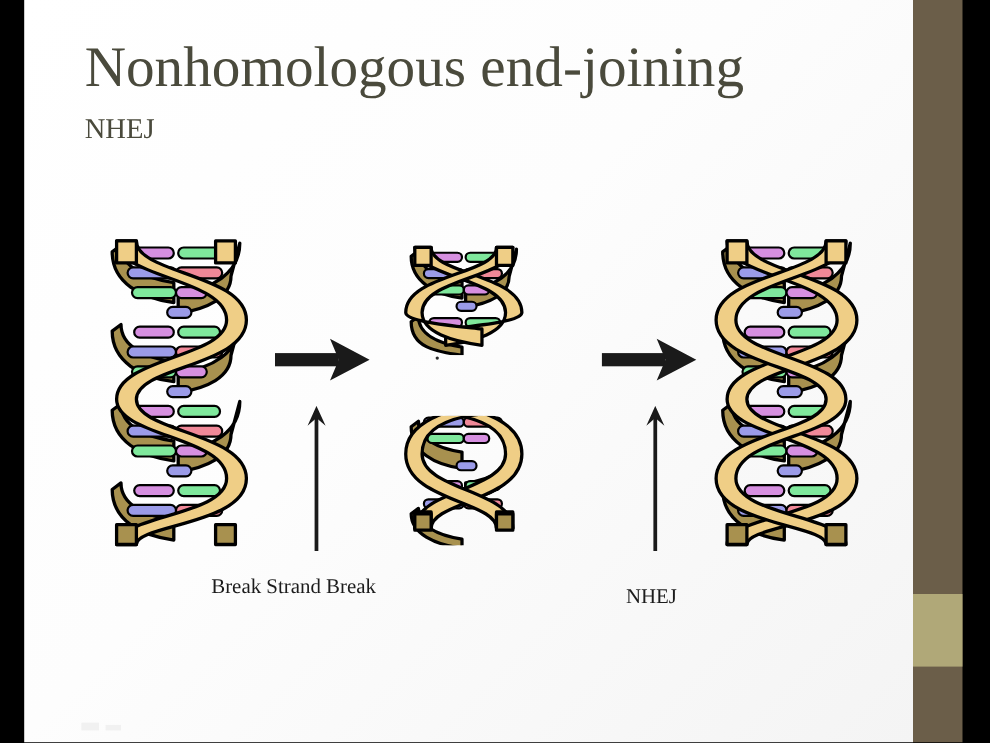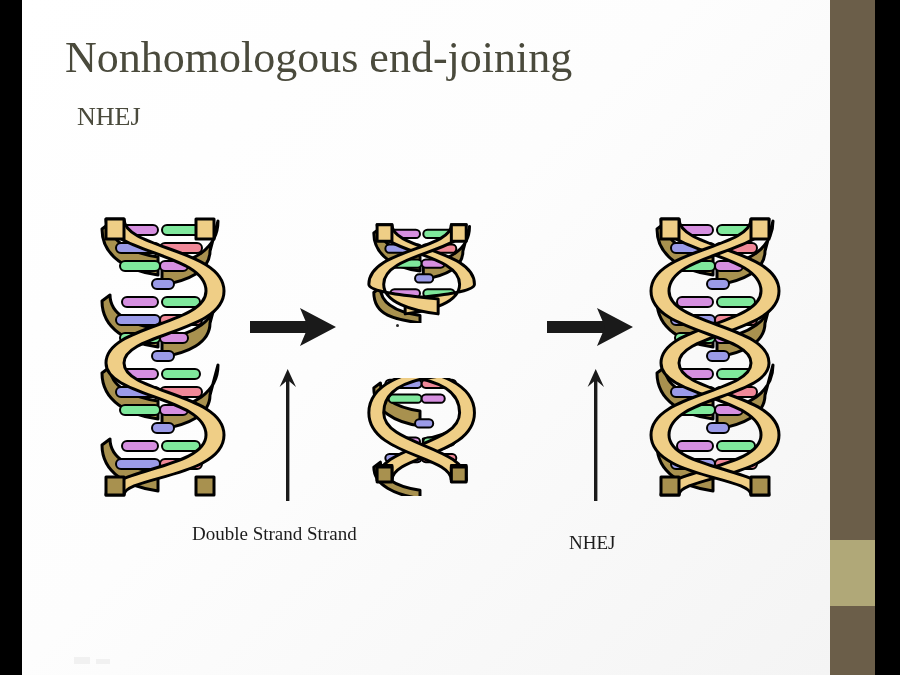--- a/index.html
+++ b/index.html
@@ -13,21 +13,21 @@
   .leftbar{position:absolute;left:0;top:0;width:22px;height:675px;background:#000;}
   .rightblack{position:absolute;left:875px;top:0;width:25px;height:675px;background:#000;}
 
   
   .strip{position:absolute;left:830px;top:0;width:45px;height:675px;background:#6b5e49;}
   .strip-accent{position:absolute;left:830px;top:540px;width:45px;height:66px;background:#b0a878;}
   .strip-shadow{position:absolute;left:826px;top:0;width:4px;height:675px;
                 background:linear-gradient(90deg,rgba(0,0,0,0) 0%,rgba(0,0,0,.10) 100%);}
 
   
-  .title{position:absolute;left:43px;top:36px;font-size:44px;line-height:1;
+  .title{position:absolute;left:55px;top:36px;font-size:52px;line-height:1;
          color:#4a4a3c;letter-spacing:0px;white-space:nowrap;text-align:right;}
   .subtitle{position:absolute;left:55px;top:104px;font-size:26px;line-height:1;
             color:#4a4a3c;white-space:nowrap;}
 
   
   .cap{position:absolute;color:#1c1c1c;font-size:19px;line-height:1.35;white-space:nowrap;}
   .cap-dsb{left:170px;top:521px;}
   .cap-nhej{left:547px;top:530px;}
 
   
@@ -293,21 +293,21 @@
           <path d="M116 24 L 134 24 L 134 44 L 116 44 Z"></path>
         </g>
         <g fill="#a8914f" stroke="#000" stroke-width="3" stroke-linejoin="round">
           <path d="M26 282 L 44 282 L 44 300 L 26 300 Z"></path>
           <path d="M116 282 L 134 282 L 134 300 L 116 300 Z"></path>
         </g>
       </svg>
     </div>
 
     <div class="cap cap-dsb">
-      <div>Double Strand Strand</div>
+      <div>Break Strand Break</div>
     </div>
     <div class="cap cap-nhej">NHEJ</div>
 
     <div class="art art1"></div>
     <div class="art art2"></div>
 
     <div class="strip-shadow"></div>
   </div>
 
   <div class="strip"></div>

